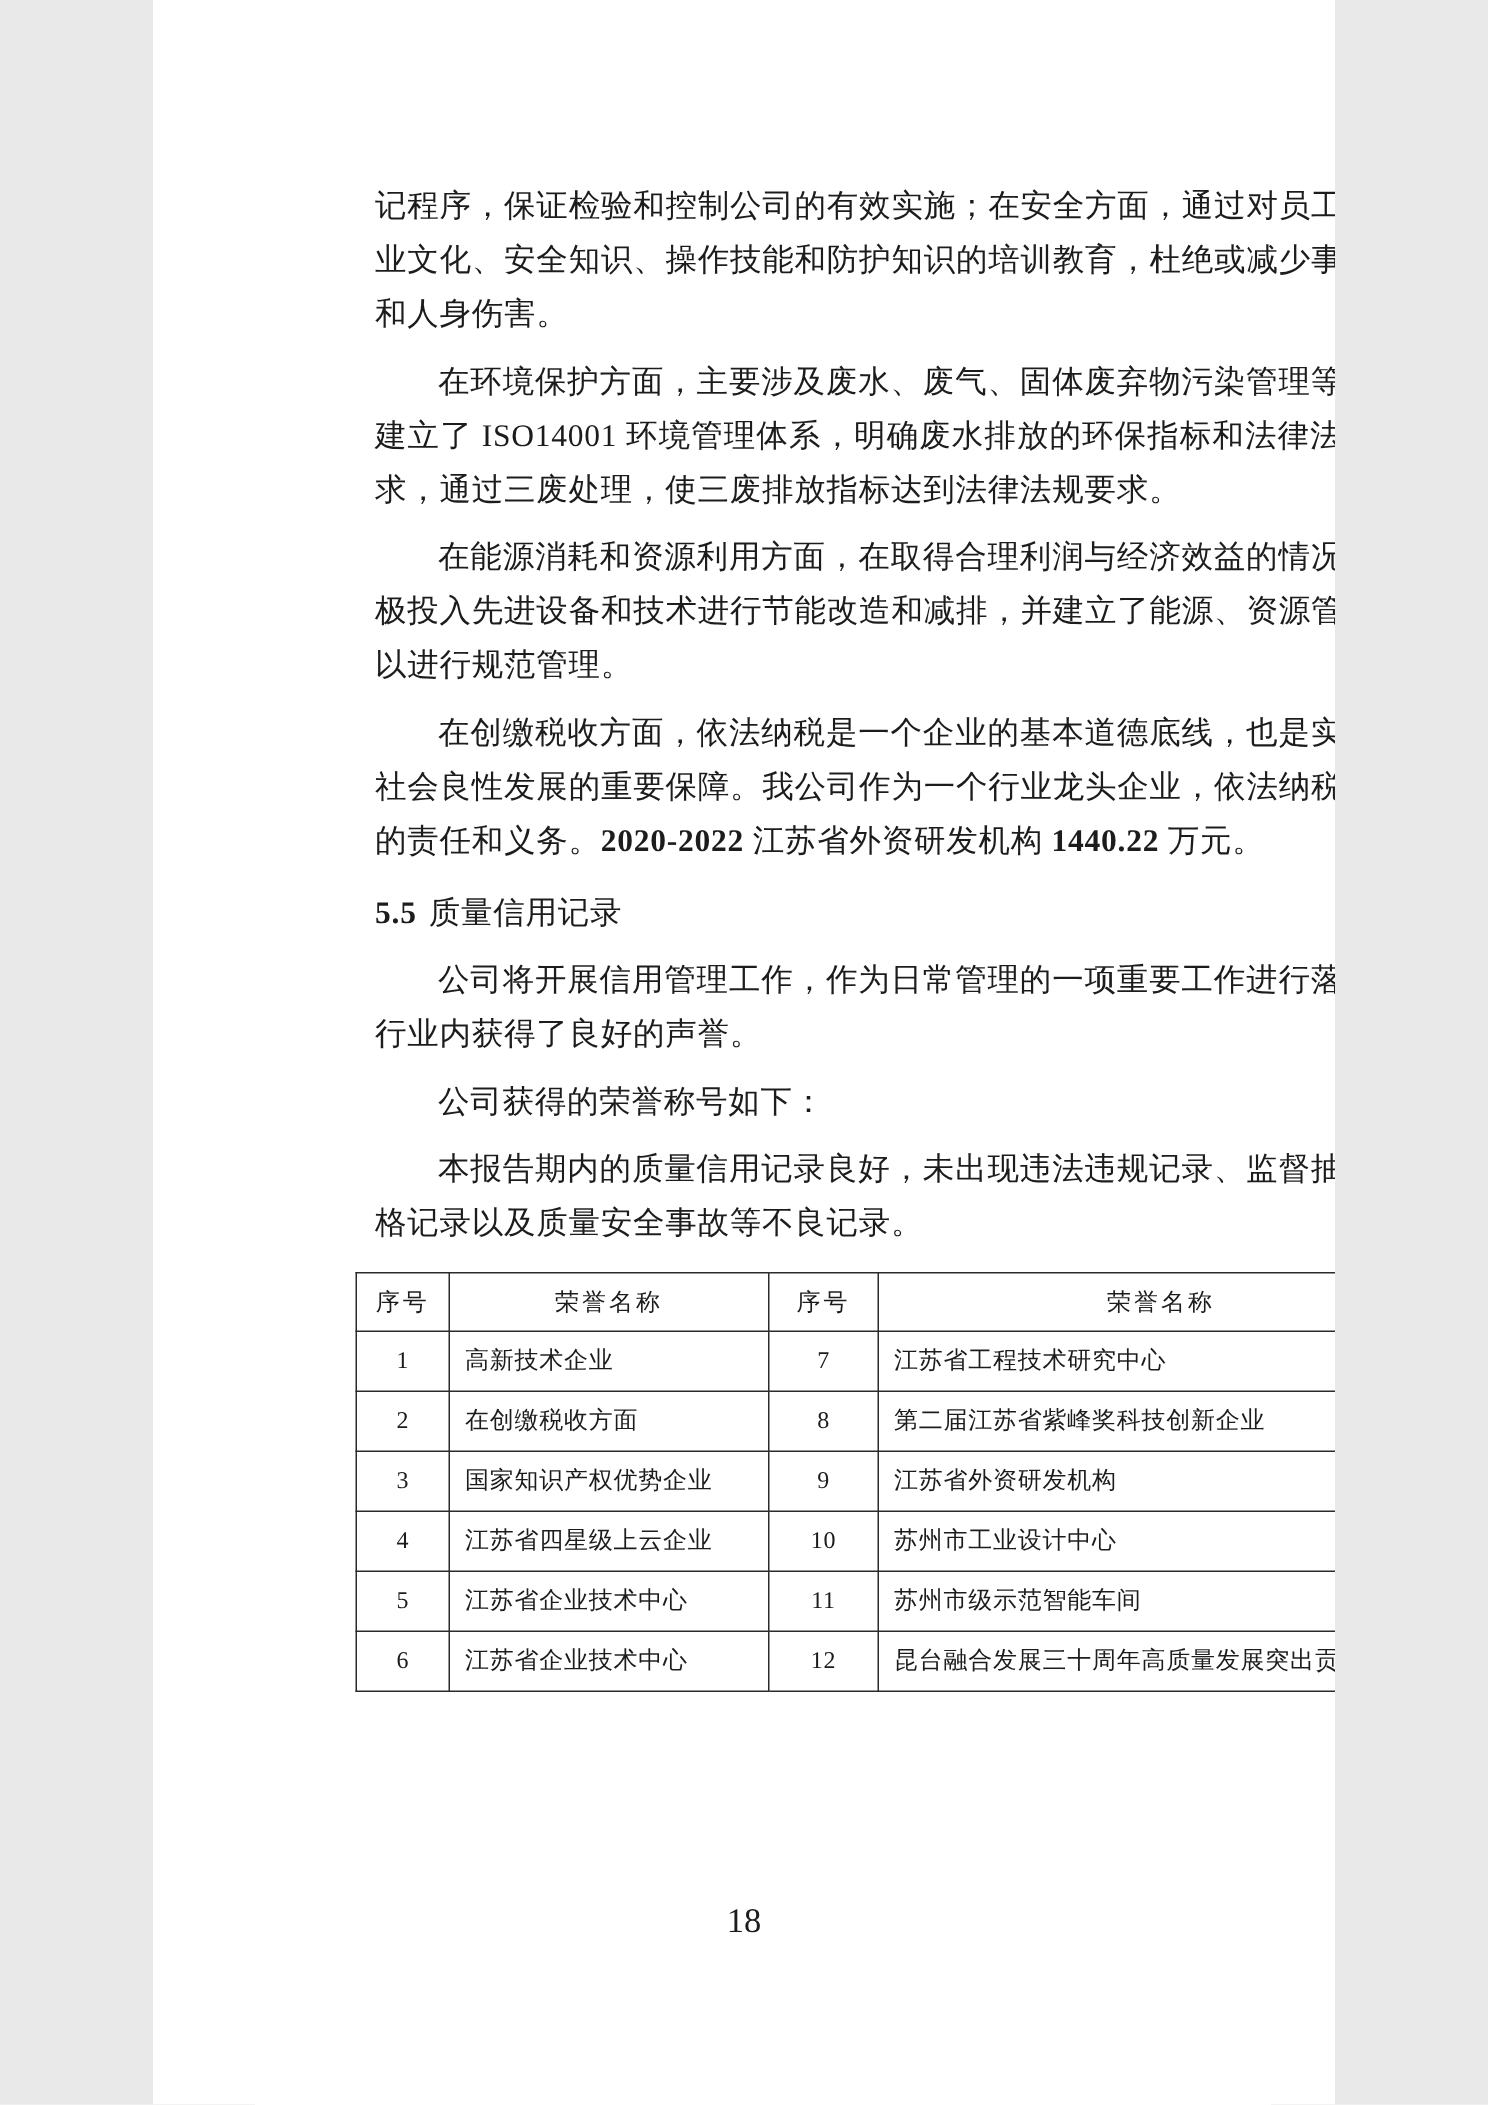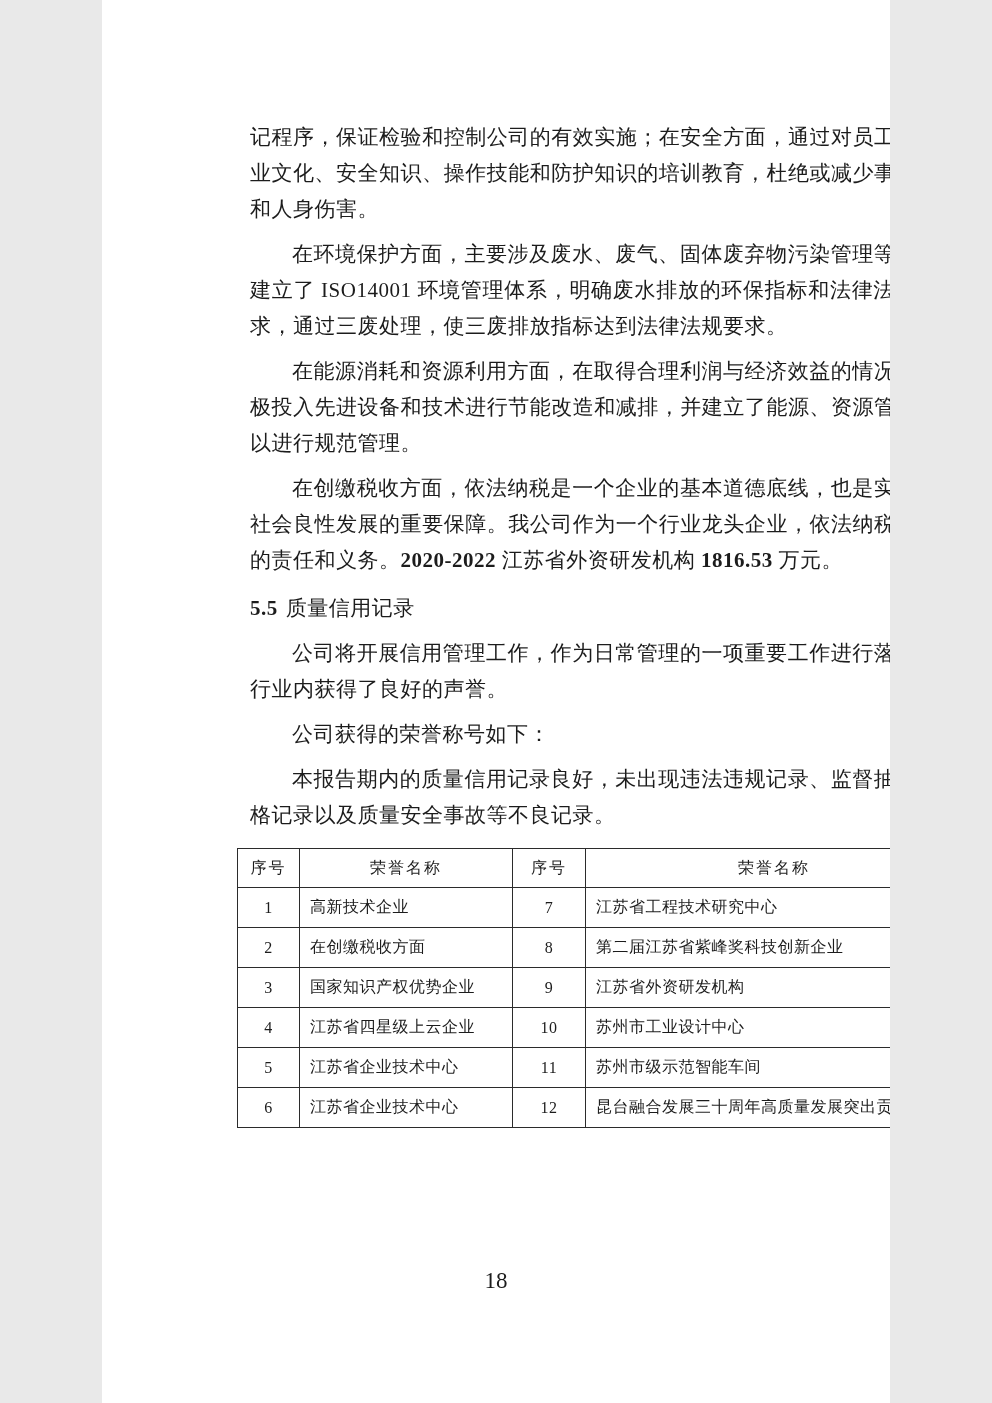--- a/index.html
+++ b/index.html
@@ -75,21 +75,21 @@
 <div class="page">
 
   <div class="content">
 
     <p class="para no-indent">记程序，保证检验和控制公司的有效实施；在安全方面，通过对员工进行企业文化、安全知识、操作技能和防护知识的培训教育，杜绝或减少事故发生和人身伤害。</p>
 
     <p class="para">在环境保护方面，主要涉及废水、废气、固体废弃物污染管理等。公司建立了 ISO14001 环境管理体系，明确废水排放的环保指标和法律法规的要求，通过三废处理，使三废排放指标达到法律法规要求。</p>
 
     <p class="para">在能源消耗和资源利用方面，在取得合理利润与经济效益的情况下，积极投入先进设备和技术进行节能改造和减排，并建立了能源、资源管理程序以进行规范管理。</p>
 
-    <p class="para"><span>在创缴税收方面，依法纳税是一个企业的基本道德底线，也是实现经济社会良性发展的重要保障。我公司作为一个行业龙头企业，依法纳税是应尽的责任和义务。</span><b>2020-2022</b><span> 江苏省外资研发机构 </span><b>1816.53</b><span> 万元。</span></p>
+    <p class="para"><span>在创缴税收方面，依法纳税是一个企业的基本道德底线，也是实现经济社会良性发展的重要保障。我公司作为一个行业龙头企业，依法纳税是应尽的责任和义务。</span><b>2020-2022</b><span> 江苏省外资研发机构 </span><b>1440.22</b><span> 万元。</span></p>
 
     <h2 class="heading"><span class="sec-num">5.5</span><span class="sec-title">质量信用记录</span></h2>
 
     <p class="para">公司将开展信用管理工作，作为日常管理的一项重要工作进行落实，在行业内获得了良好的声誉。</p>
 
     <p class="para">公司获得的荣誉称号如下：</p>
 
     <p class="para">本报告期内的质量信用记录良好，未出现违法违规记录、监督抽查不合格记录以及质量安全事故等不良记录。</p>
 
   </div>

